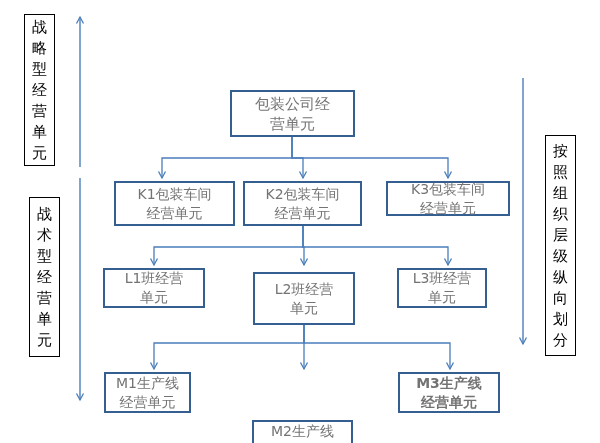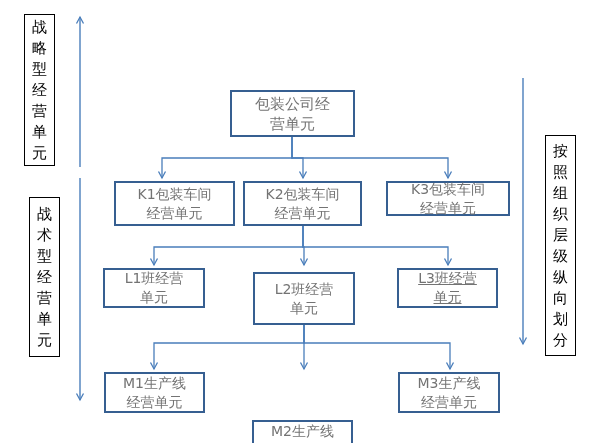--- a/index.html
+++ b/index.html
@@ -29,24 +29,24 @@
     font-size: 14px;
     line-height: 19px;
     white-space: pre-line;
   }
   #node-root { left: 230px; top: 90px;  width: 125px; height: 47px; font-size: 15px; line-height: 20px; }
   #node-k1   { left: 114px; top: 181px; width: 121px; height: 45px; }
   #node-k2   { left: 243px; top: 181px; width: 119px; height: 45px; }
   #node-k3   { left: 386px; top: 181px; width: 124px; height: 35px; }
   #node-l1   { left: 103px; top: 268px; width: 102px; height: 40px; }
   #node-l2   { left: 253px; top: 272px; width: 102px; height: 53px; }
-  #node-l3   { left: 397px; top: 268px; width: 101px; height: 40px; text-decoration: underline; }
-  #node-m1   { left: 104px; top: 372px; width: 101px; height: 41px; }
+  #node-l3   { left: 397px; top: 268px; width: 90px; height: 40px; }
+  #node-m1   { left: 104px; top: 372px; width: 87px; height: 41px; }
   #node-m2   { left: 252px; top: 372px; width: 101px; height: 41px; margin-top: 48px; }
-  #node-m3   { left: 398px; top: 372px; width: 102px; height: 41px; }
+  #node-m3   { left: 398px; top: 372px; width: 102px; height: 41px; font-weight: bold; }
 
   
   .vlabel {
     position: absolute;
     box-sizing: border-box;
     border: 1px solid #000000;
     background: #ffffff;
     color: #000000;
     display: flex;
     align-items: center;

